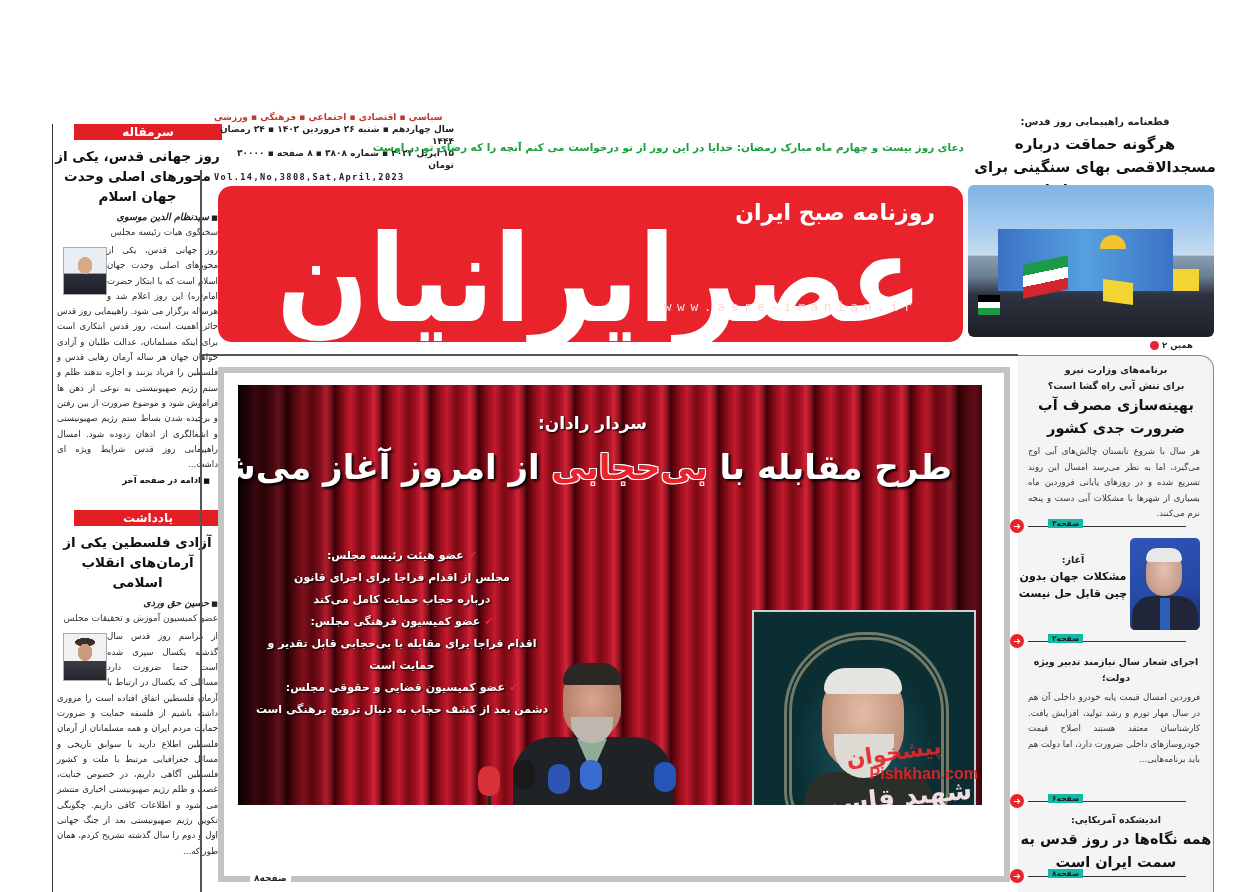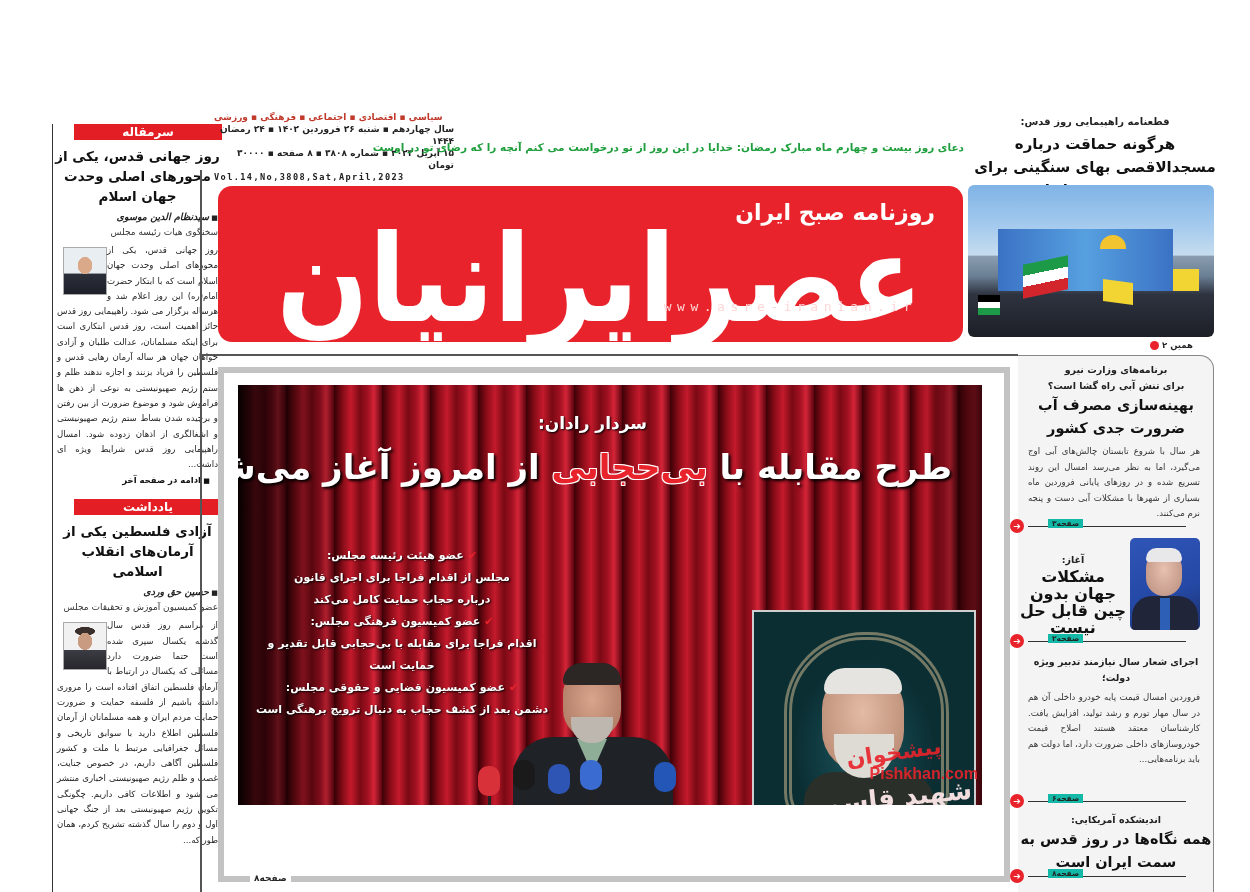--- a/index.html
+++ b/index.html
@@ -113,21 +113,21 @@
   <div class="sec-label">سرمقاله</div>
   <div class="ed-title">روز جهانی قدس، یکی از محورهای اصلی وحدت جهان اسلام</div>
   <div class="ed-author">سیدنظام الدین موسوی</div>
   <div class="ed-role">سخنگوی هیات رئیسه مجلس</div>
   <div class="ed-body">
     <div class="ed-photo"></div>
     <span>روز جهانی قدس، یکی از محورهای اصلی وحدت جهان اسلام است که با ابتکار حضرت امام(ره) این روز اعلام شد و هرساله برگزار می شود. راهپیمایی روز قدس حائز اهمیت است، روز قدس ابتکاری است برای اینکه مسلمانان، عدالت طلبان و آزادی خواهان جهان هر ساله آرمان رهایی قدس و فلسطین را فریاد بزنند و اجازه ندهند ظلم و ستم رژیم صهیونیستی به نوعی از ذهن ها فراموش شود و موضوع ضرورت از بین رفتن و برچیده شدن بساط ستم رژیم صهیونیستی و اشغالگری از اذهان زدوده شود. امسال راهپیمایی روز قدس شرایط ویژه ای داشت...</span>
   </div>
   <div class="ed-more">ادامه در صفحه آخر</div>
 
-  <div class="sec-label" style="margin-top:14px">یادداشت</div>
+  <div class="sec-label" style="margin-top:25px">یادداشت</div>
   <div class="ed-title">آزادی فلسطین یکی از آرمان‌های انقلاب اسلامی</div>
   <div class="ed-author">حسین حق وردی</div>
   <div class="ed-role">عضو کمیسیون آموزش و تحقیقات مجلس</div>
   <div class="ed-body">
     <div class="ed-photo p2"></div>
     <span>از مراسم روز قدس سال گذشته یکسال سپری شده است حتما ضرورت دارد مسائلی که یکسال در ارتباط با آرمان فلسطین اتفاق افتاده است را مروری داشته باشیم از فلسفه حمایت و ضرورت حمایت مردم ایران و همه مسلمانان از آرمان فلسطین اطلاع دارید با سوابق تاریخی و مسائل جغرافیایی مرتبط با ملت و کشور فلسطین آگاهی داریم، در خصوص جنایت، غصب و ظلم رژیم صهیونیستی اخباری منتشر می شود و اطلاعات کافی داریم. چگونگی تکوین رژیم صهیونیستی بعد از جنگ جهانی اول و دوم را سال گذشته تشریح کردم، همان طور که...</span>
   </div>
 
 </div>
 
@@ -226,21 +226,21 @@
     <div class="rc-body">هر سال با شروع تابستان چالش‌های آبی اوج می‌گیرد، اما به نظر می‌رسد امسال این روند تسریع شده و در روزهای پایانی فروردین ماه بسیاری از شهرها با مشکلات آبی دست و پنجه نرم می‌کنند.</div>
   </div>
   <div class="rc-ref" style="top:163px">
     <div class="line"></div>
     <div class="arrow">➔</div>
     <div class="lbl">صفحه۳</div>
   </div>
 
   <div class="rc-story" style="top:196px; width:110px; left:0;">
     <div class="rc-kicker">آغاز:</div>
-    <div class="rc-title" style="font-size:16px;line-height:17px">مشکلات جهان بدون چین قابل حل نیست</div>
+    <div class="rc-title" style="font-size:11px;line-height:17px">مشکلات جهان بدون چین قابل حل نیست</div>
   </div>
   <div class="borrell-photo">
     <div class="bs"></div>
     <div class="bt"></div>
     <div class="bf"></div>
     <div class="bh"></div>
   </div>
   <div class="rc-ref" style="top:278px">
     <div class="line"></div>
     <div class="arrow">➔</div>

